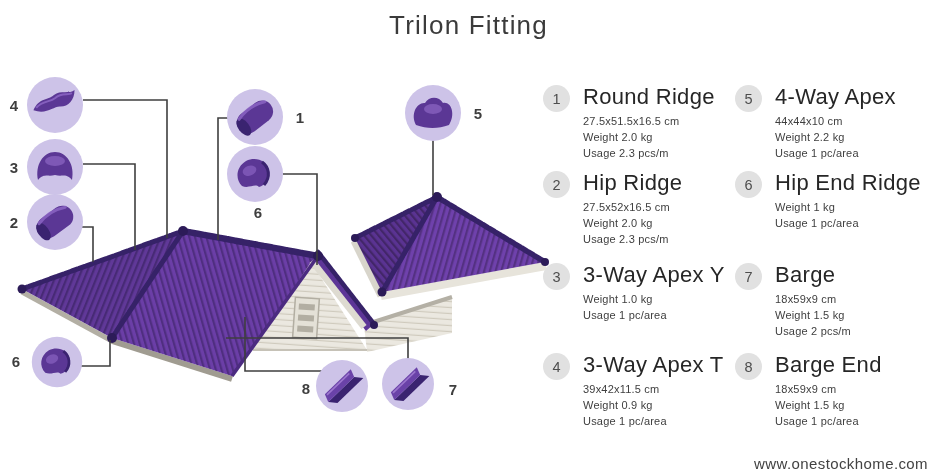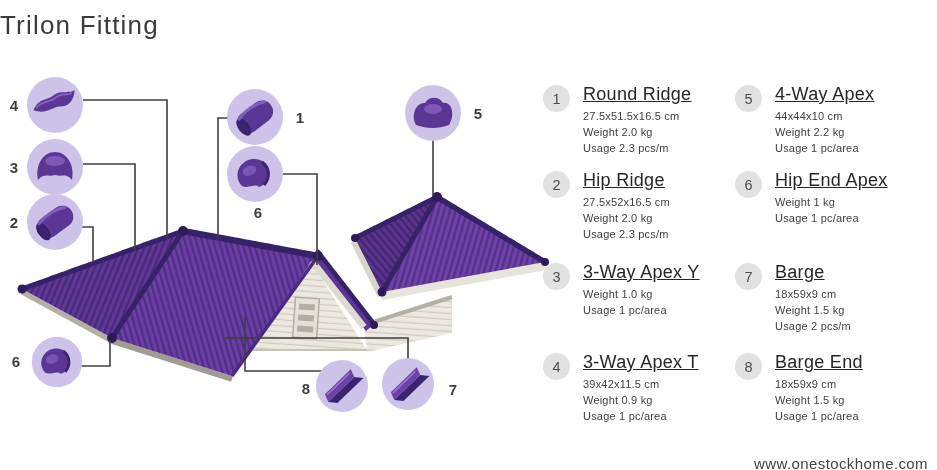--- a/index.html
+++ b/index.html
@@ -1,30 +1,30 @@
 <!DOCTYPE html>
 <html><head>
 <meta charset="utf-8">
 <style>
   html,body{margin:0;padding:0;background:#ffffff;font-family:"Liberation Sans",sans-serif;}
   .page{position:relative;width:937px;height:470px;background:#ffffff;overflow:hidden;}
-  .title{position:absolute;top:10px;left:0;width:100%;text-align:left;margin:0;
+  .title{position:absolute;top:10px;left:0;width:100%;text-align:center;margin:0;
          font-size:26px;font-weight:400;letter-spacing:1.2px;color:#3b3b3b;}
   svg.diagram{position:absolute;left:0;top:0;}
   .ridge{stroke:#362268;fill:none;stroke-dasharray:6 1.6;stroke-linecap:round;}
   .cap{fill:#2c1b58;}
   .callout-line{stroke:#3f3f3f;stroke-width:1.6;fill:none;}
   .callout-circle{fill:#cdc3e8;}
   .callout-num{font-size:15px;font-weight:bold;fill:#3e3e3e;letter-spacing:.3px;}
   .legend-col{position:absolute;top:0;width:200px;height:470px;}
   .legend-item{position:absolute;left:0;display:flex;align-items:flex-start;}
   .badge{flex:0 0 27px;width:27px;height:27px;border-radius:50%;background:#e1e1e1;
          color:#4d4d4d;font-size:14.5px;display:flex;align-items:center;justify-content:center;
          margin-right:13px;margin-top:1px;}
-  .item-name{font-size:18px;color:#262626;letter-spacing:.3px;margin-bottom:3px;white-space:nowrap;text-decoration:underline;}
+  .item-name{font-size:22px;color:#262626;letter-spacing:.3px;margin-bottom:3px;white-space:nowrap;}
   .item-detail{font-size:11px;line-height:16px;color:#3e3e3e;letter-spacing:.2px;white-space:nowrap;}
   .website{position:absolute;top:455px;right:9px;font-size:15px;color:#424242;letter-spacing:.4px;}
 </style>
 </head>
 <body>
 
 <div class="page">
 
   <h1 class="title">Trilon Fitting</h1>
 
@@ -270,21 +270,21 @@
         <div class="item-detail">Weight 2.2 kg</div>
         <div class="item-detail">Usage 1 pc/area</div>
       </div>
     </div>
 
     <div class="legend-item" style="top:170px;">
       <div class="badge">
           <span>6</span>
         </div>
       <div>
-        <div class="item-name">Hip End Apex</div>
+        <div class="item-name">Hip End Ridge</div>
         <div class="item-detail">Weight 1 kg</div>
         <div class="item-detail">Usage 1 pc/area</div>
       </div>
     </div>
 
     <div class="legend-item" style="top:262px;">
       <div class="badge">
           <span>7</span>
         </div>
       <div>

